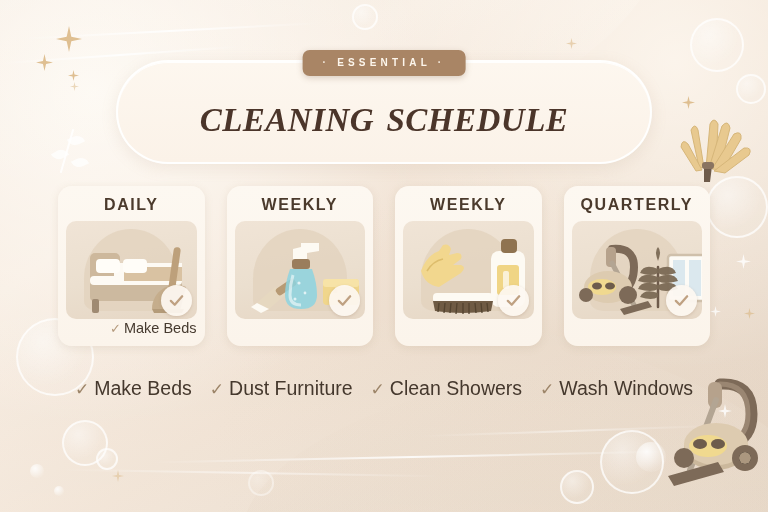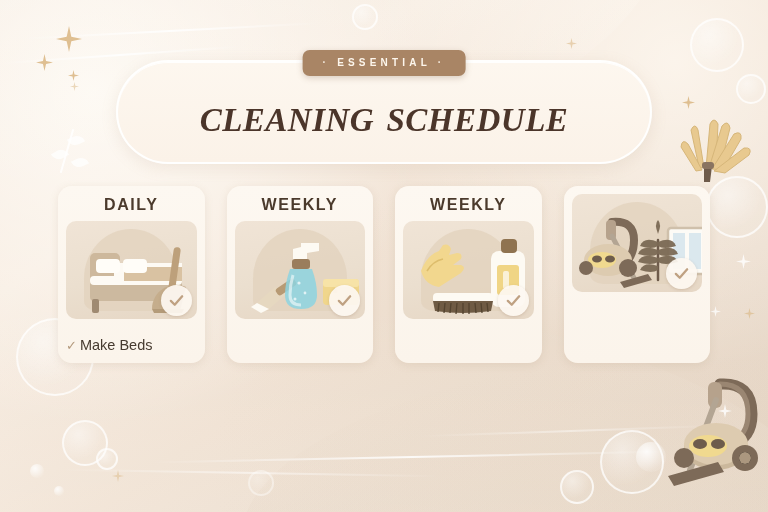--- a/index.html
+++ b/index.html
@@ -159,22 +159,22 @@
   .tick {
     position: absolute; right: 5px; bottom: 3px;
     width: 31px; height: 31px; border-radius: 50%;
     background: rgba(253,248,241,.93);
     box-shadow: 0 1px 3px rgba(150,120,95,.28);
     display: flex; align-items: center; justify-content: center;
   }
   .tick svg { position: static; }
 
   .card-label {
-    margin-top: 18px;
-    text-align: left;
+    margin-top: 1px;
+    text-align: right;
     font-size: 14.5px;
     color: #463a2f;
     white-space: nowrap;
   }
   .card-label .ck { color: #b49a7d; margin-right: 3px; font-size: 13px; }
 
   
   .summary {
     position: absolute;
     left: 58px; top: 375px; width: 652px;
@@ -371,20 +371,21 @@
         </svg>
         <div class="tick">
           <svg viewBox="0 0 24 24" width="17" height="17">
             <path d="M4 12.5 L9.5 18 L20 6" fill="none" stroke="#bfa182" stroke-width="3.2" stroke-linecap="round" stroke-linejoin="round"></path>
           </svg>
         </div>
       </div>
     </div>
 
     <div class="card">
+      <div class="card-title">QUARTERLY</div>
       <div class="thumb">
         <div class="arch"></div>
         <svg viewBox="0 0 143 98" width="143" height="98">
           <rect x="96" y="34" width="38" height="46" rx="3" fill="#fdfbf6" stroke="#cfc0ab" stroke-width="2.5"></rect>
           <g fill="#d8e6ee" opacity=".9">
             <rect x="101" y="39" width="12" height="36"></rect>
             <rect x="117" y="39" width="12" height="36"></rect>
           </g>
           <path d="M40 28 Q62 26 62 46 Q62 62 52 70" fill="none" stroke="#7d6a58" stroke-width="8" stroke-linecap="round"></path>
           <rect x="34" y="26" width="10" height="20" rx="4" fill="#b6a28c"></rect>
@@ -411,14 +412,17 @@
         <div class="tick">
           <svg viewBox="0 0 24 24" width="17" height="17">
             <path d="M4 12.5 L9.5 18 L20 6" fill="none" stroke="#bfa182" stroke-width="3.2" stroke-linecap="round" stroke-linejoin="round"></path>
           </svg>
         </div>
       </div>
     </div>
 
   </div>
 
+  <div class="summary">
+    <span class="item"><span class="ck">✓</span><span>Make Beds</span></span><span class="item"><span class="ck">✓</span><span>Dust Furniture</span></span><span class="item"><span class="ck">✓</span><span>Clean Showers</span></span><span class="item"><span class="ck">✓</span><span>Wash Windows</span></span>
+  </div>
 
 </div>
 
 </body></html>

